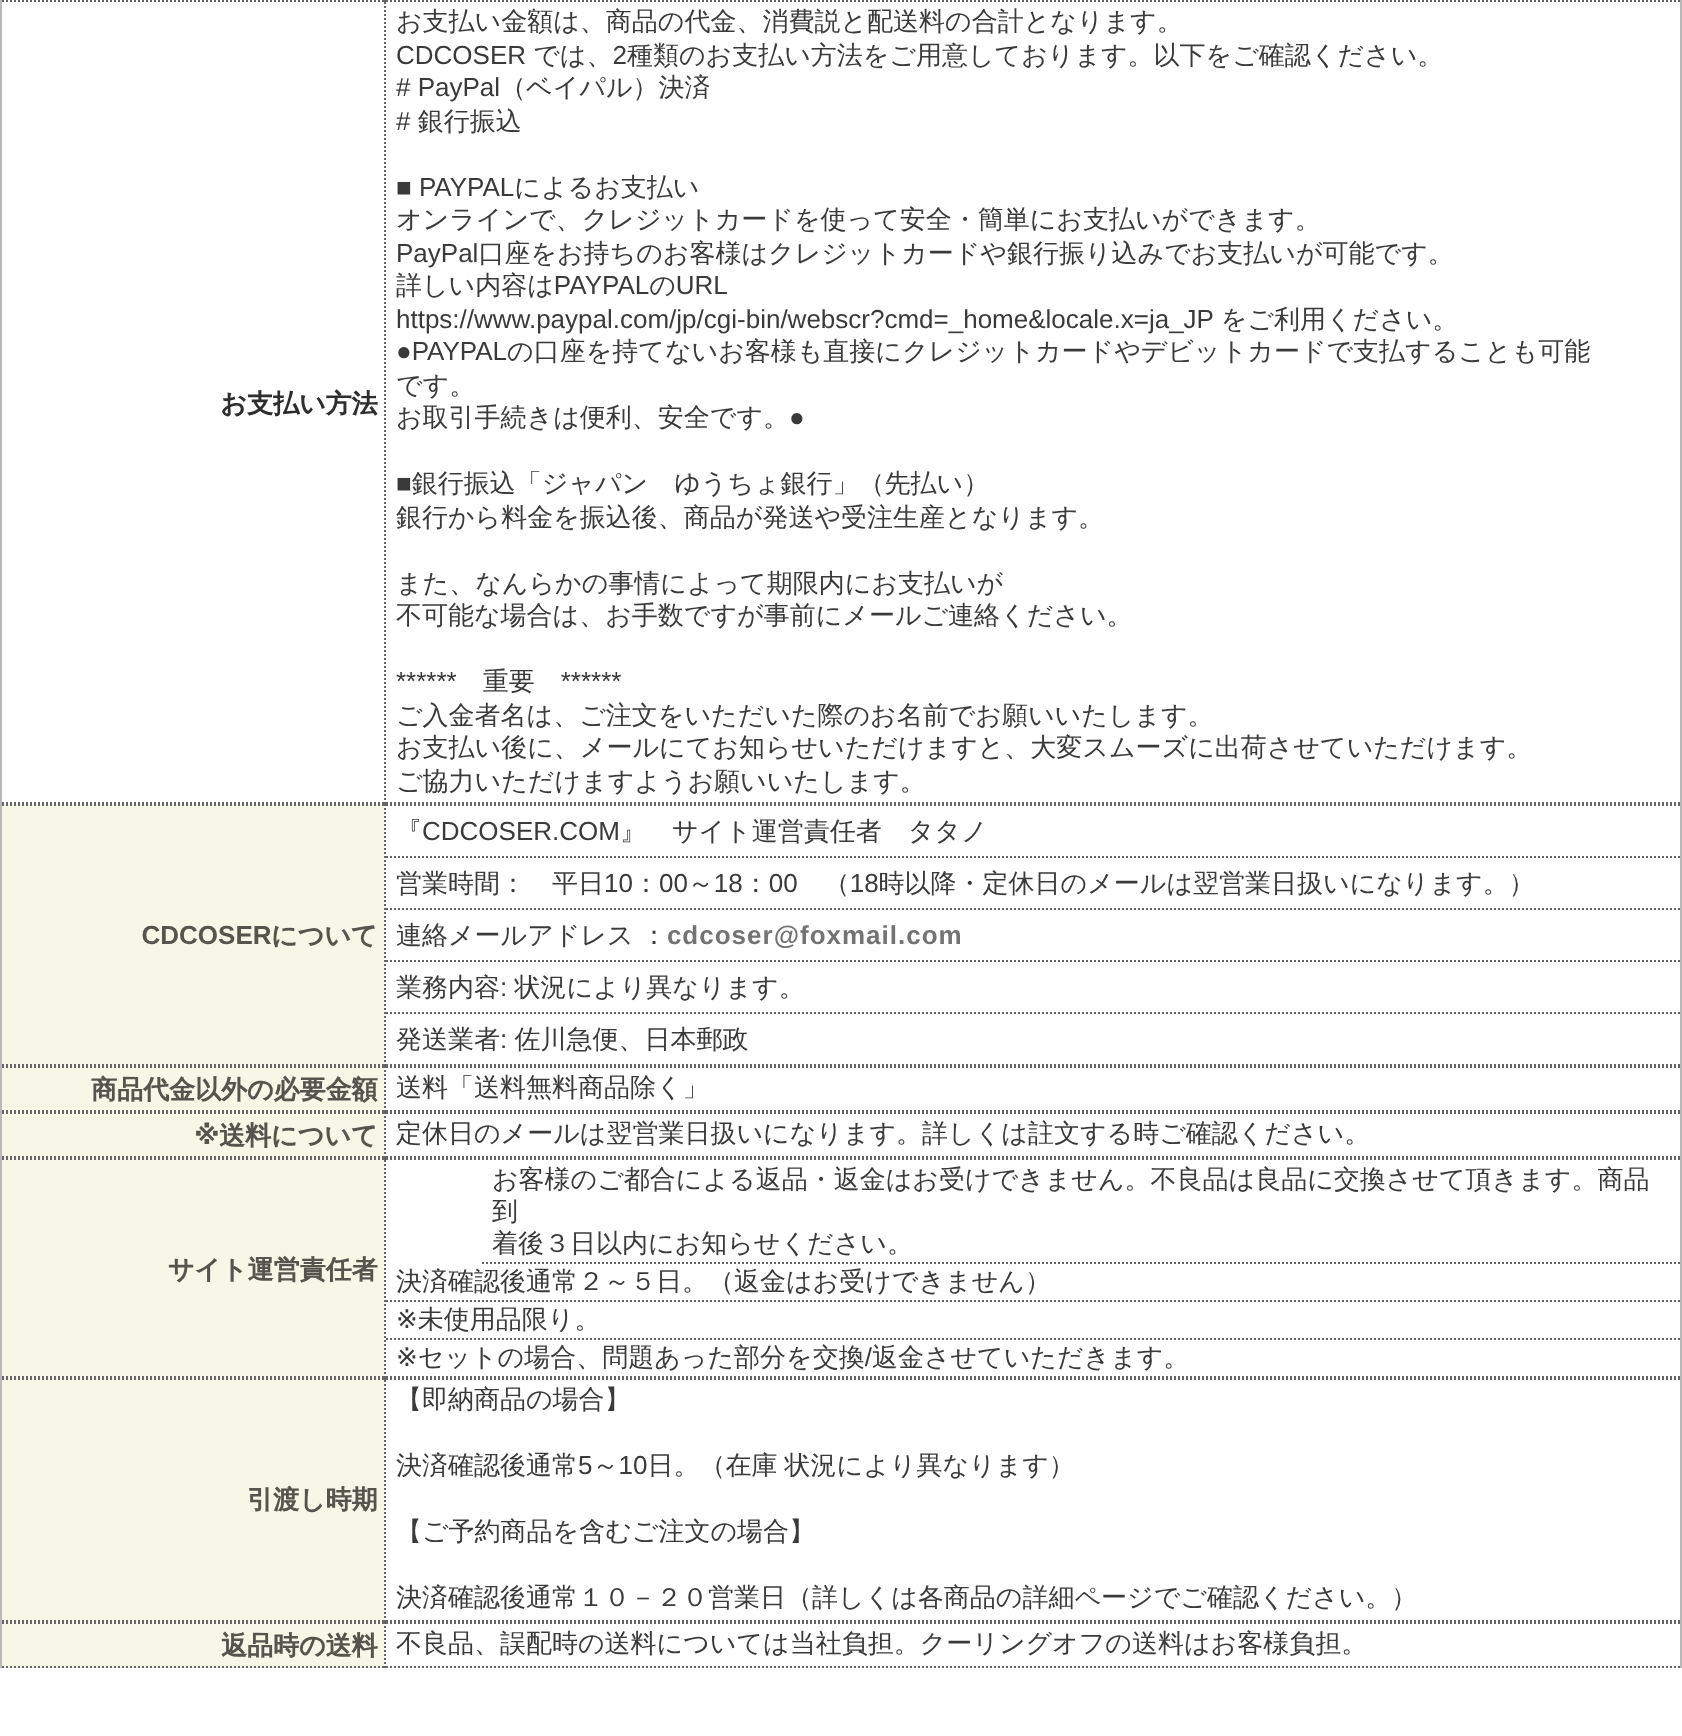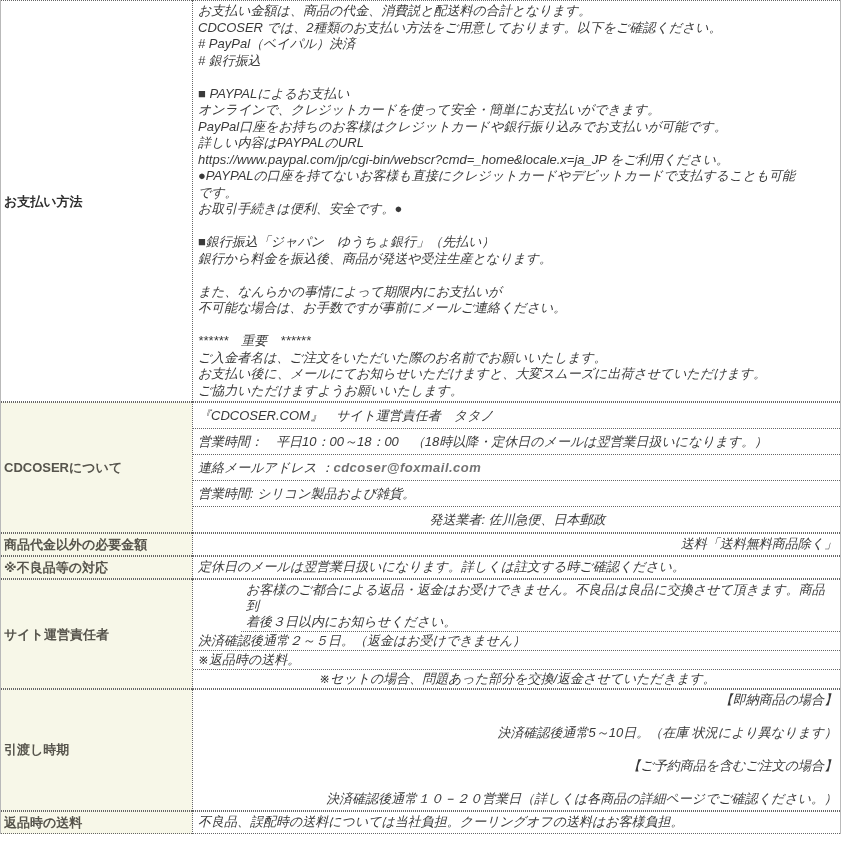--- a/index.html
+++ b/index.html
@@ -13,41 +13,41 @@
     width:841px; box-sizing:border-box;
     border-collapse:separate; border-spacing:0;
     border-left:1px solid #b9b9b9; border-right:1px solid #b9b9b9;
     table-layout:fixed;
   }
   col.c-hdr { width:191px; }
   td { box-sizing:border-box; overflow:hidden; }
   td.hdr {
     background:#f7f7e8;
     border-top:1px dotted #666; border-bottom:1px dotted #666;
-    text-align:left; vertical-align:middle;
+    text-align:right; vertical-align:middle;
     font-weight:bold; color:#56544c;
     padding:2px 3px; line-height:17px;
   }
   td.hdr.first { background:#ffffff; color:#2e2e2e; }
   td.bd {
     border-top:1px dotted #666; border-bottom:1px dotted #666;
     border-left:1px dotted #666;
-    vertical-align:top; padding:2px 3px 2px 5px;font-style:italic;
+    vertical-align:top; padding:2px 3px 2px 5px;
   }
   td.bd.nopad { padding:0; }
   .pre { white-space:pre-wrap; line-height:16.5px; word-break:break-all; }
   .sub {
     border-bottom:1px dotted #666;
     padding:1px 3px 1px 5px; line-height:16px; white-space:pre-wrap; word-break:break-all;
   }
-  .sub:last-child { border-bottom:none;text-align:center; }
+  .sub:last-child { border-bottom:none; }
   .sub.tall { padding-top:4px; padding-bottom:4px; line-height:17px; }
   .sub.mid  { padding-top:2px; padding-bottom:1px;margin-left:48px; }
   .email { font-weight:bold; color:#737373; letter-spacing:0.5px; }
-  .pad-extra { padding-top:3px; padding-bottom:3px;text-align:right; }
+  .pad-extra { padding-top:3px; padding-bottom:3px; }
   .pad-note  { padding-top:5px; padding-bottom:5px; }
   .pad-small { padding-top:1px; padding-bottom:1px; }
 </style>
 </head>
 <body>
 
 <div class="page">
   <table class="info" cellspacing="0">
     <colgroup>
         <col class="c-hdr">
@@ -84,46 +84,46 @@
 ご協力いただけますようお願いいたします。</div>
       </td>
     </tr>
 
     <tr>
       <td class="hdr">CDCOSERについて</td>
       <td class="bd nopad">
         <div class="sub tall">『CDCOSER.COM』　サイト運営責任者　タタノ</div>
         <div class="sub tall">営業時間：　平日10：00～18：00　（18時以降・定休日のメールは翌営業日扱いになります。）</div>
         <div class="sub tall"><span>連絡メールアドレス ：</span><span class="email">cdcoser@foxmail.com</span></div>
-        <div class="sub tall">営業時間: シリコン製品および雑貨。</div>
+        <div class="sub tall">業務内容: 状況により異なります。</div>
         <div class="sub tall">発送業者: 佐川急便、日本郵政</div>
       </td>
     </tr>
 
     <tr>
       <td class="hdr">商品代金以外の必要金額</td>
       <td class="bd pad-extra">
         <div class="pre">送料「送料無料商品除く」</div>
       </td>
     </tr>
 
     <tr>
-      <td class="hdr">※不良品等の対応</td>
+      <td class="hdr">※送料について</td>
       <td class="bd pad-note">
         <div class="pre">定休日のメールは翌営業日扱いになります。詳しくは註文する時ご確認ください。</div>
       </td>
     </tr>
 
     <tr>
       <td class="hdr">サイト運営責任者</td>
       <td class="bd nopad">
         <div class="sub mid">お客様のご都合による返品・返金はお受けできません。不良品は良品に交換させて頂きます。商品到
 着後３日以内にお知らせください。</div>
         <div class="sub">決済確認後通常２～５日。（返金はお受けできません）</div>
-        <div class="sub">※返品時の送料。</div>
+        <div class="sub">※未使用品限り。</div>
         <div class="sub">※セットの場合、問題あった部分を交換/返金させていただきます。</div>
       </td>
     </tr>
 
     <tr>
       <td class="hdr">引渡し時期</td>
       <td class="bd pad-extra">
         <div class="pre">【即納商品の場合】
 
 決済確認後通常5～10日。（在庫 状況により異なります）

